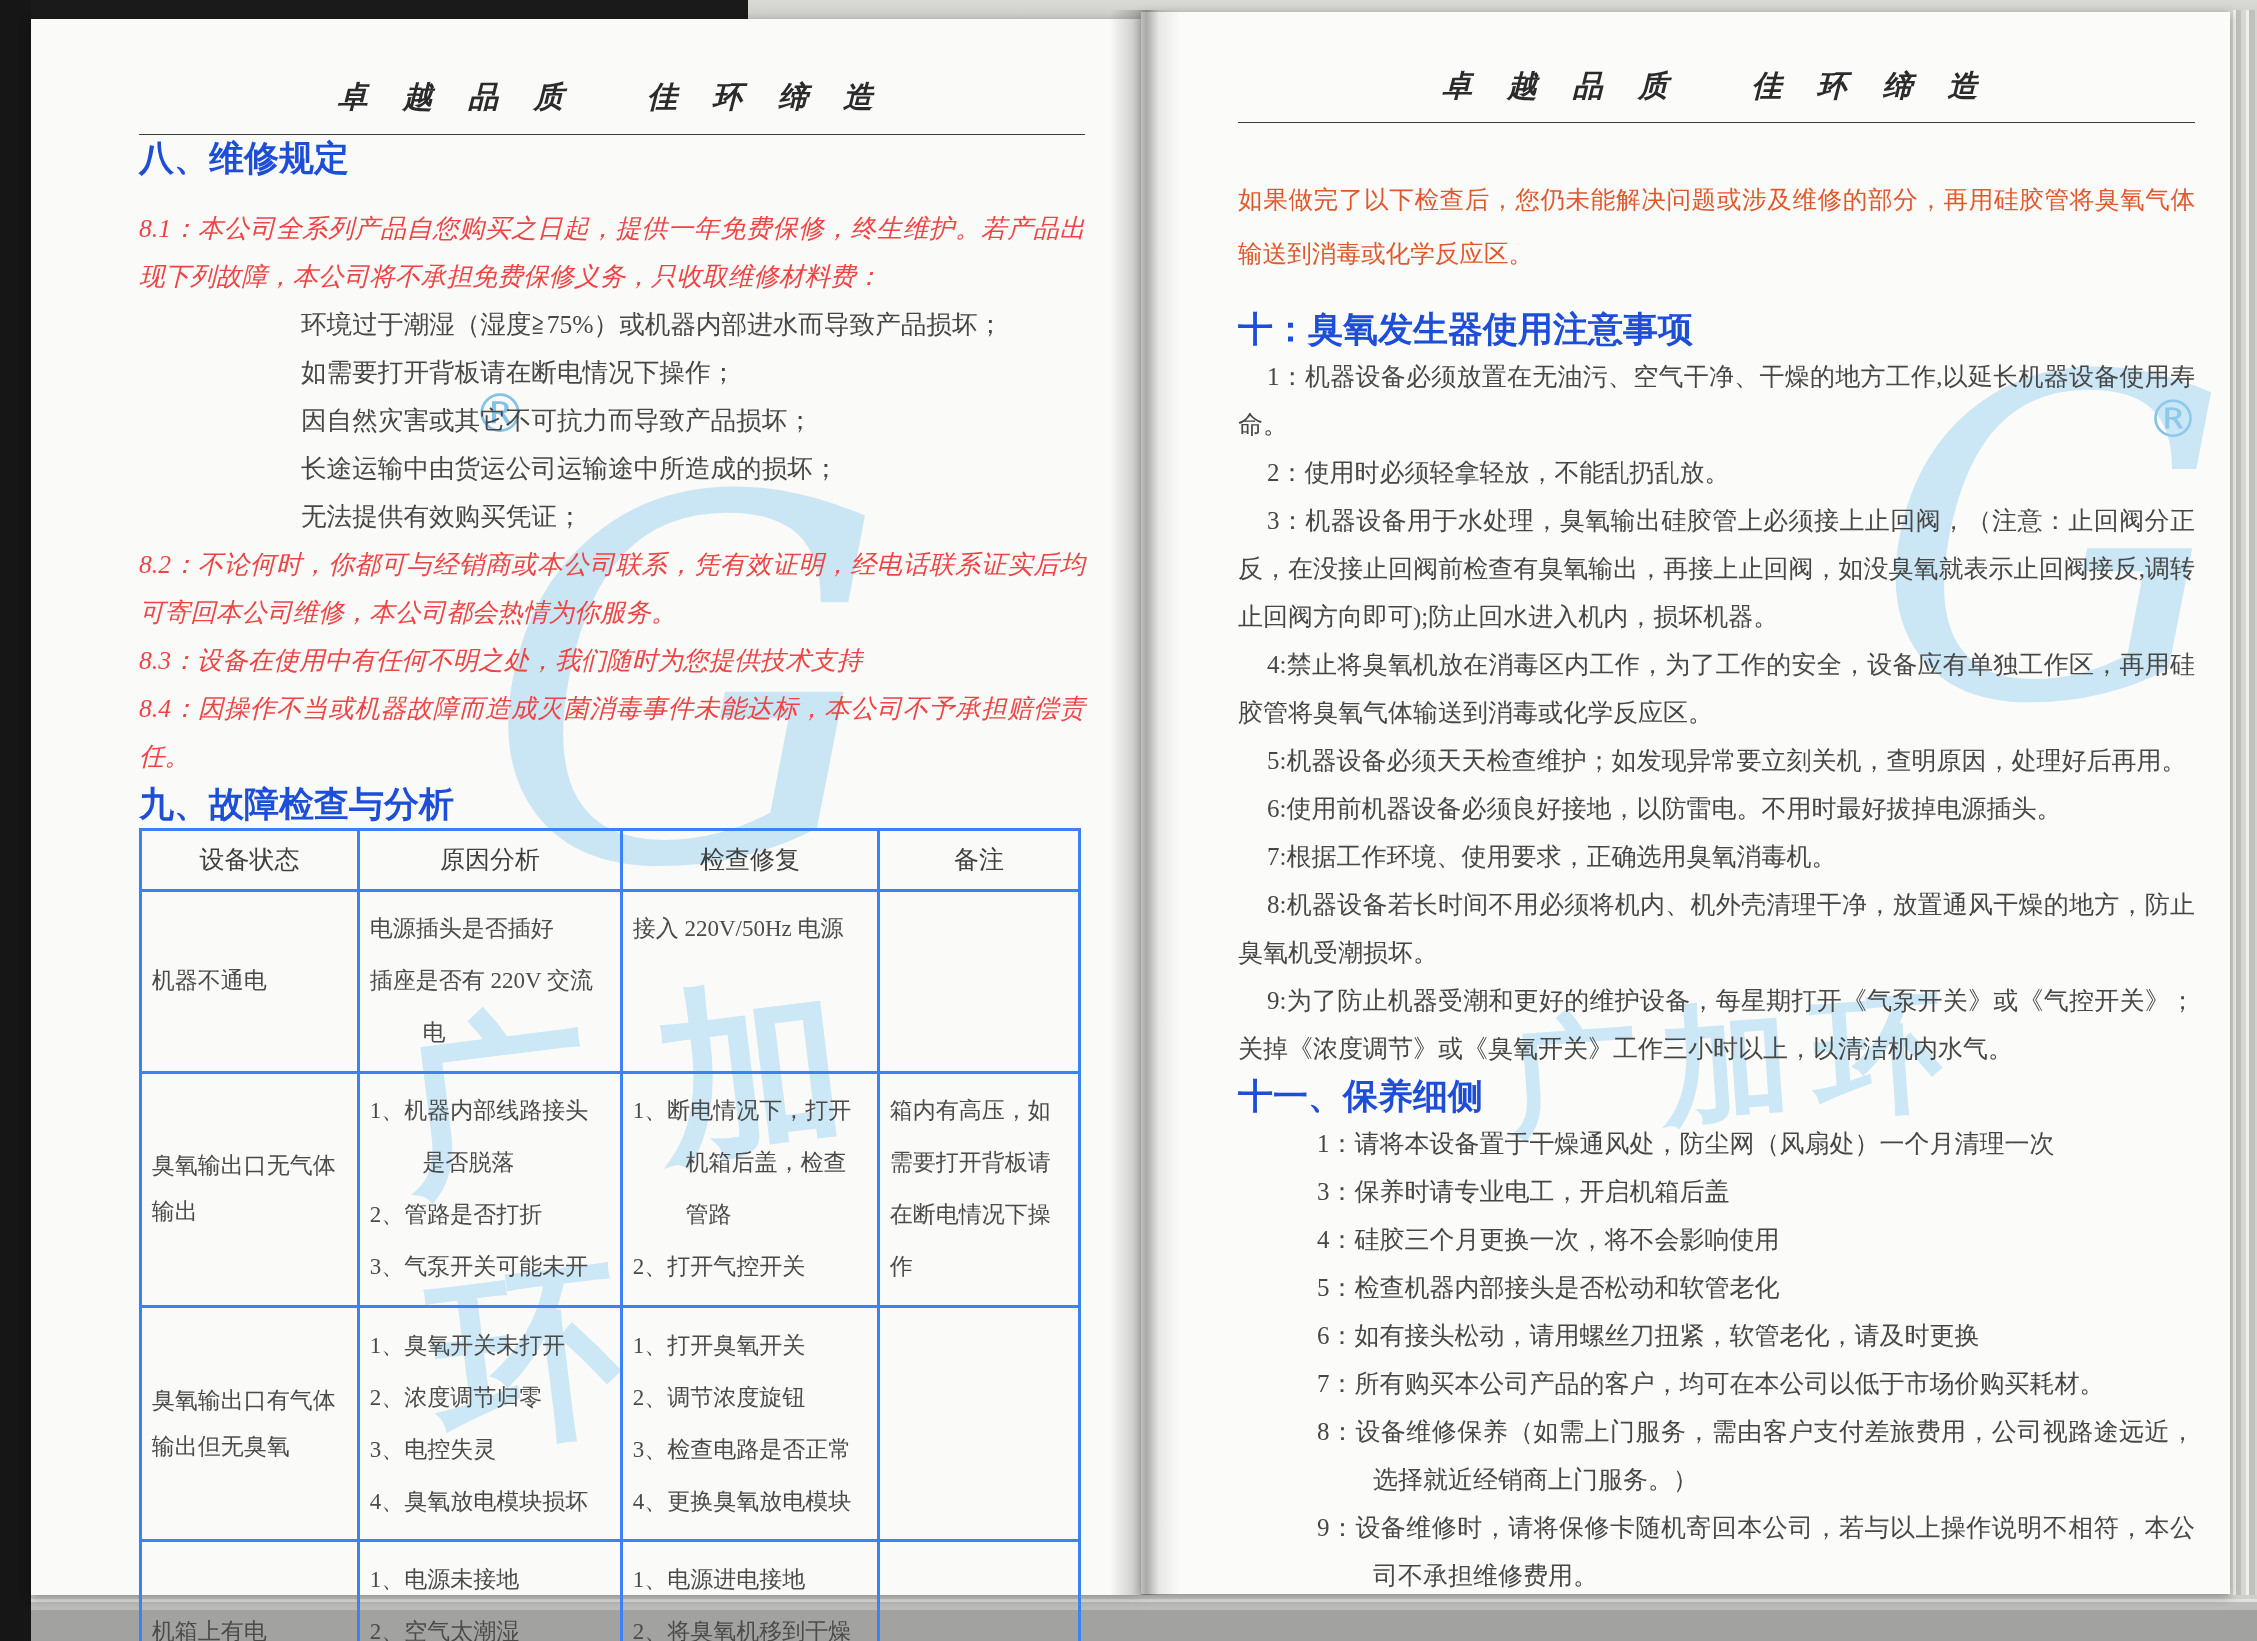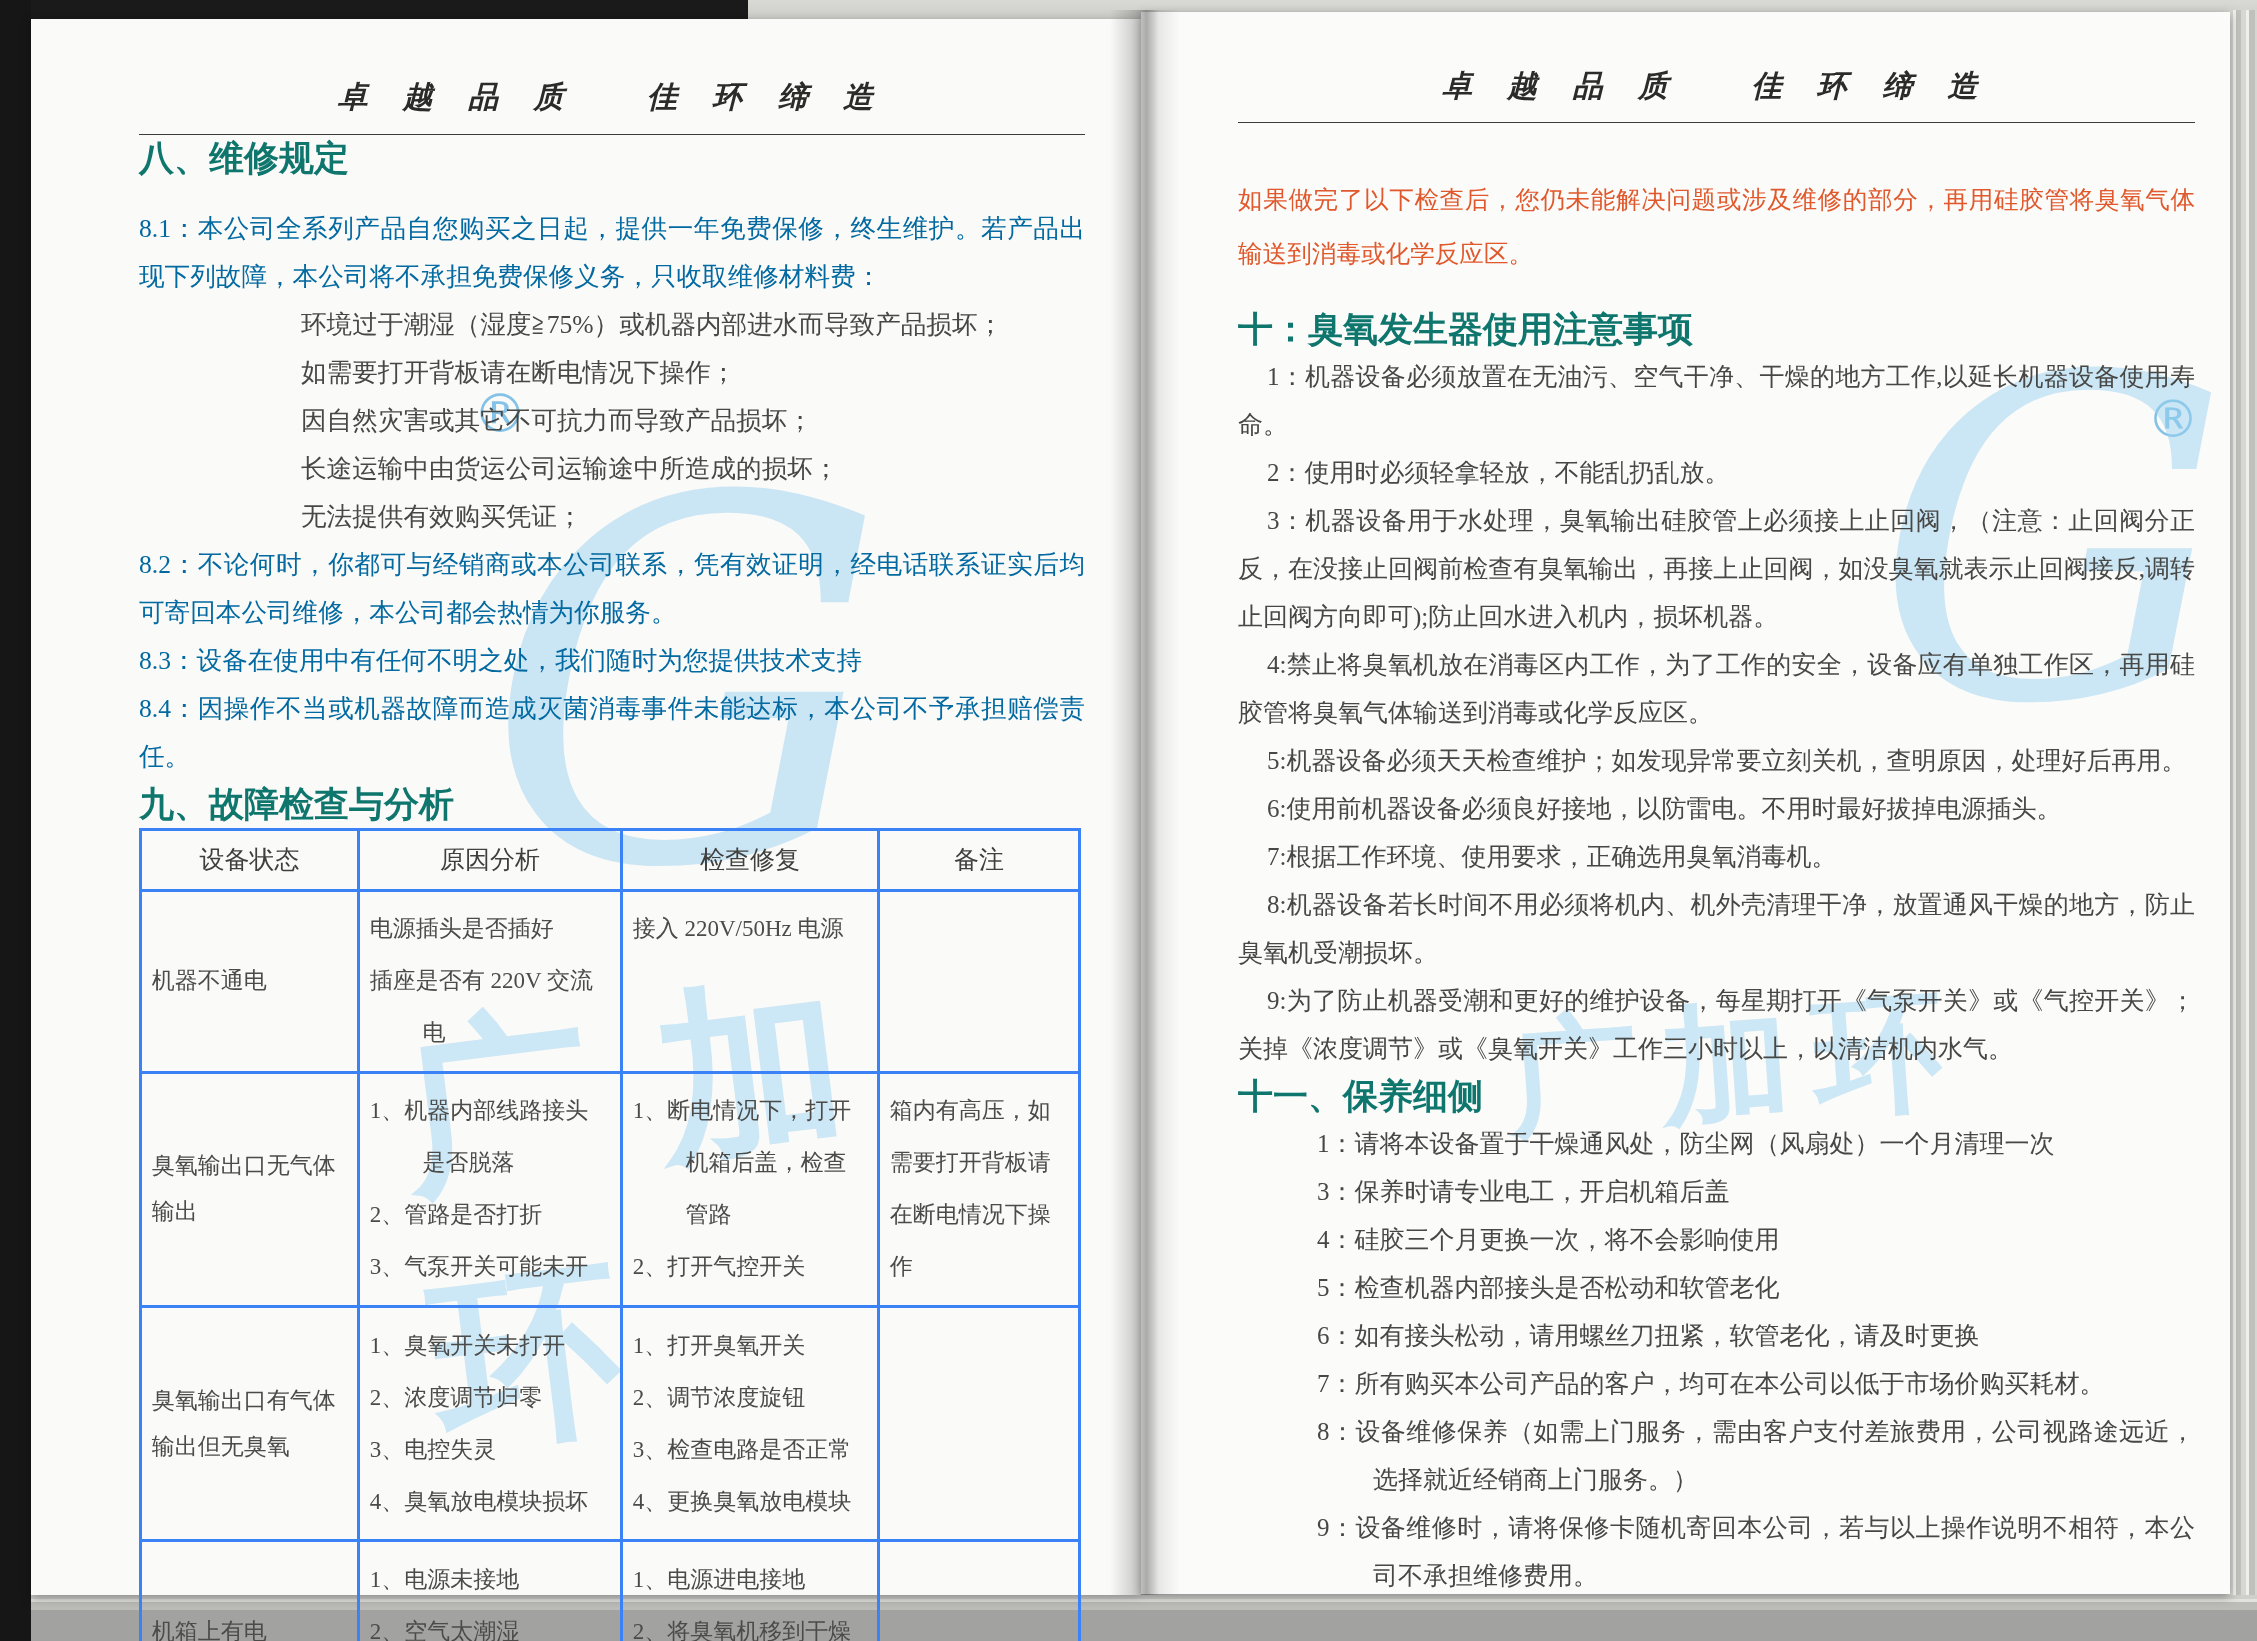--- a/index.html
+++ b/index.html
@@ -24,25 +24,25 @@
   .content-l{position:relative;padding:33px 56px 0 108px;z-index:2;}
   .content-r{position:relative;padding:29px 35px 0 97px;z-index:2;}
 
   
   .slogan{display:flex;justify-content:center;gap:70px;
     font-family:"Liberation Sans","DejaVu Sans",sans-serif;font-weight:bold;
     font-size:30px;letter-spacing:13.5px;color:#2b2b2b;padding:25px 0 15.4px 0;font-style:italic;}
   .rule{border-bottom:1.9px solid #3c3c3a;}
 
   h2.sec{font-family:"Liberation Sans","DejaVu Sans",sans-serif;font-weight:bold;
-    font-size:35px;color:#0f766e;margin:0;}
+    font-size:35px;color:#1d4ed8;margin:0;}
   .s8-title{margin-top:42px;}
   .s9-title{margin-top:27px;margin-bottom:25px;}
 
-  .para{font-size:25.6px;line-height:48px;color:#0369a1;text-align:justify;margin:0;}
+  .para{font-size:25.6px;line-height:48px;color:#ef4444;text-align:justify;margin:0;font-style:italic;}
   .p81{margin-top:23px;}
   .excl{margin:0 0 0 162px;}
   .excl .line{font-size:25.6px;line-height:48px;color:#474745;}
 
   
   table.fault{border-collapse:collapse;width:938px;table-layout:fixed;
     font-size:23px;color:#4b4b49;}
   table.fault th,table.fault td{border:3px solid #3b82f6;}
   table.fault th{font-weight:normal;font-size:25px;height:56px;text-align:center;color:#3f3f3d;}
   table.fault td{vertical-align:top;padding:11.6px 9.7px;}

